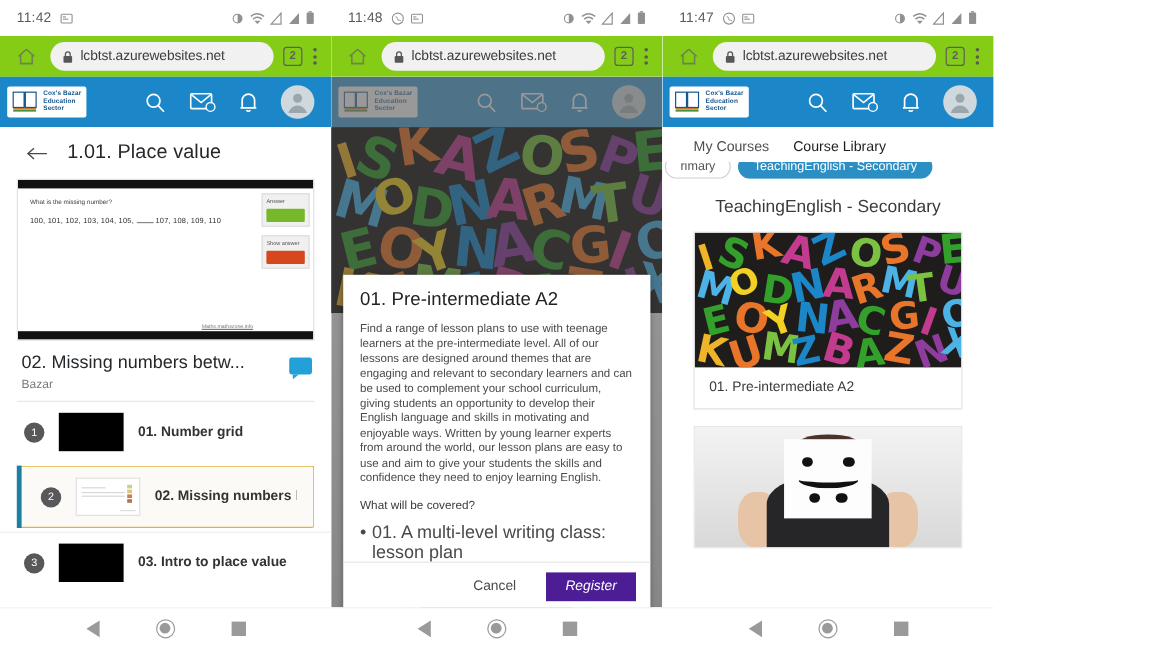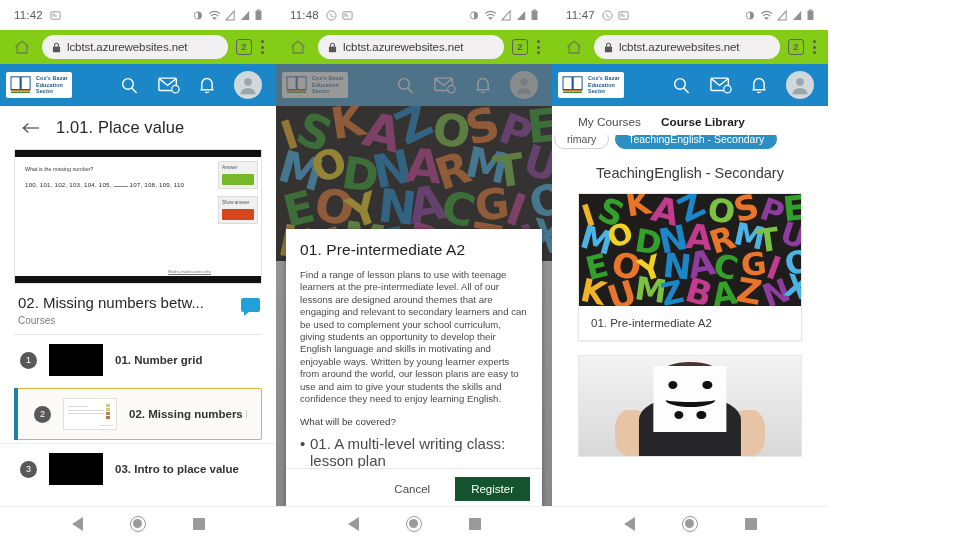--- a/index.html
+++ b/index.html
@@ -170,29 +170,29 @@
   .modal-p { font-size: 9.6px; line-height: 12.4px; color: #4a4a4a; }
   .modal-h { font-size: 9.8px; color: #3a3a3a; margin: 11px 0 8px; }
   .modal-li { font-size: 15px; color: #4a4a4a; padding-left: 10px; position: relative; }
   .modal-li:before { content: "\2022"; position: absolute; left: 0; color: #4a4a4a; }
   .modal-actions {
     border-top: 1px solid #e6e6e6;
     padding: 8px 12px; display: flex; justify-content: flex-end; gap: 9px;
   }
   .btn { font-size: 11.5px; padding: 6px 16px; border: none; cursor: pointer; }
   .btn-cancel { background: #fff; color: #4b4b4b; }
-  .btn-primary { background: #14532d; color: #fff; min-width: 74px; }
+  .btn-primary { background: #4c1d95; color: #fff; min-width: 74px; font-style: italic; }
 
   
   .tabs {
     display: flex; gap: 20px; padding: 9px 0 6px 26px;
     background: #fff; position: relative; z-index: 3;
   }
   .tab { font-size: 11.8px; color: #4d4d4d; }
-  .tab.sel { color: #1d1d1d; font-weight: 700; }
+  .tab.sel { color: #1d1d1d; font-weight: 400; }
   .chiprow {
     display: flex; gap: 6px; padding: 0 16px; margin-top: -6px;
     position: relative; z-index: 1; overflow: hidden; height: 20px; align-items: center;
   }
   .chip {
     font-size: 10.5px; padding: 3px 12px; border-radius: 11px;
     border: 1px solid #cfcfcf; color: #555; background: #fff; white-space: nowrap;
   }
   .chip.on { background: #2b8fc4; color: #fff; border-color: #2b8fc4; }
   .sect-title { font-size: 14.5px; color: #3a3a3a; text-align: center; padding: 16px 0 12px; }
@@ -364,21 +364,21 @@
               <div class="side-btn orange"></div>
             </div>
           </div>
         </div>
         <div class="viewer-foot"></div>
       </div>
 
       <div class="lesson-meta">
         <div class="lesson-meta-txt">
           <div class="lm-title">02. Missing numbers betw...</div>
-          <div class="lm-sub">Courses</div>
+          <div class="lm-sub">Bazar</div>
         </div>
         <div class="chat-bubble"></div>
       </div>
       <div class="divider"></div>
 
       <div class="tocrow">
         <div class="toc-num">1</div>
         <div class="toc-thumb"></div>
         <div class="toc-label">01. Number grid</div>
       </div>

